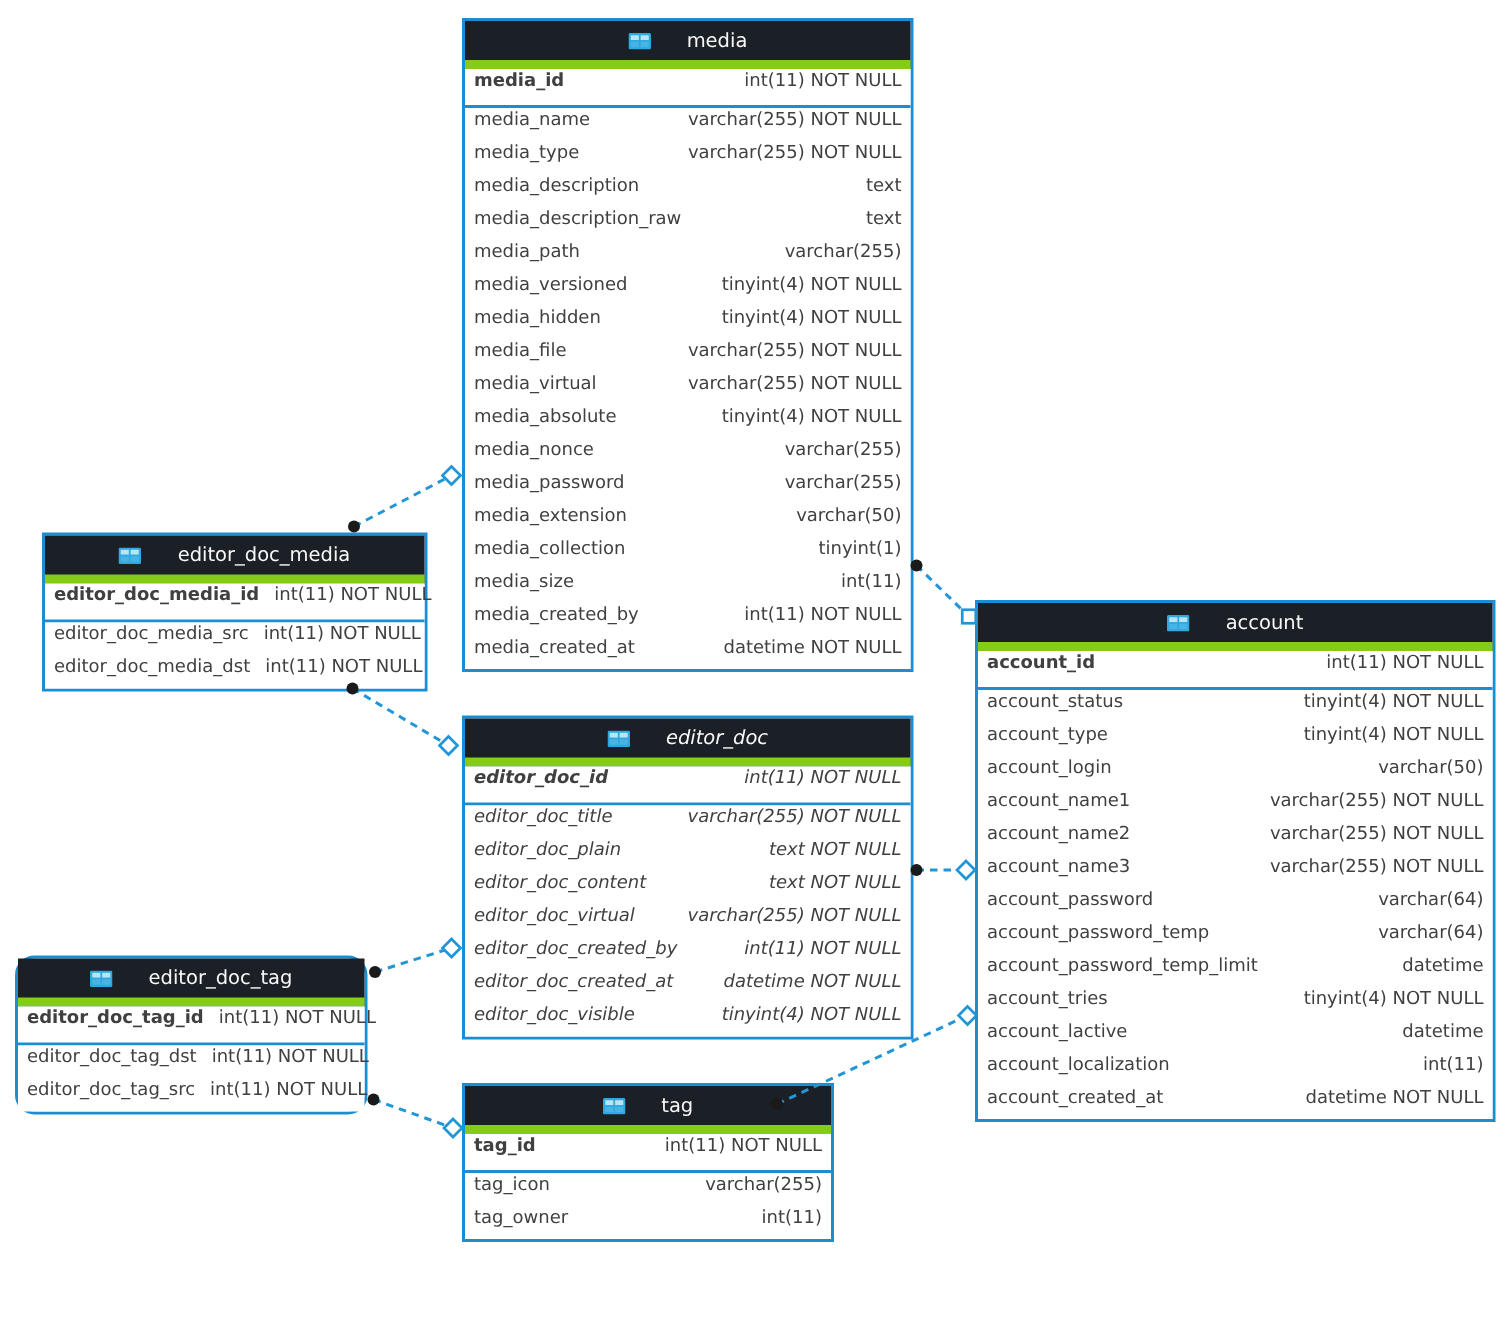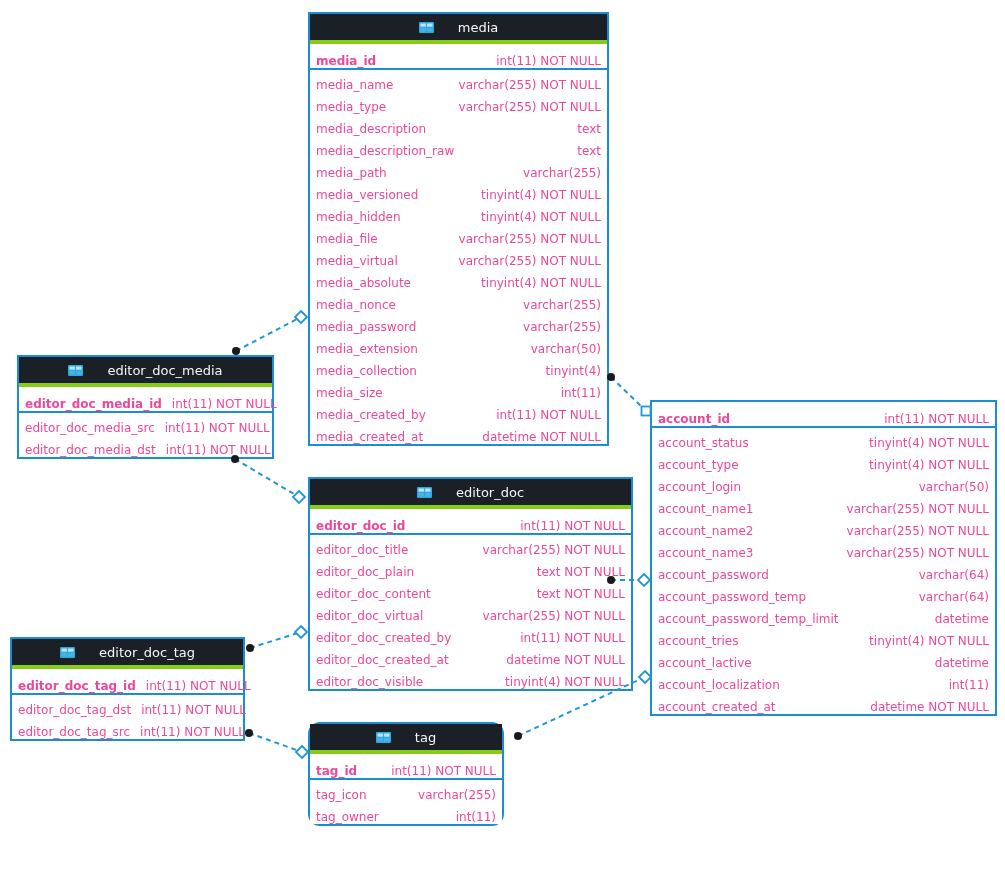--- a/index.html
+++ b/index.html
@@ -6,28 +6,28 @@
   body{
     width:1005px;height:879px;position:relative;background:#ffffff;
     font-family:"DejaVu Sans","Liberation Sans",sans-serif;overflow:hidden;
   }
   #canvas{position:absolute;inset:0;width:1005px;height:879px;}
   .tbl{
     position:absolute;background:#ffffff;border:2px solid #1b8ed3;
     box-sizing:border-box;z-index:1;
   }
   .tbl-header{
-    height:26px;background:#1b1f26;border-bottom:4px solid #84cc16;
+    height:26px;background:#1b1f26;border-bottom:6px solid #84cc16;
     display:flex;align-items:center;justify-content:center;gap:24px;
     color:#f7f7f7;font-size:13px;
   }
   .tbl-icon{display:inline-flex;align-items:center;}
   .row{
-    height:22px;display:flex;justify-content:space-between;align-items:flex-end;
-    padding:0 6px;font-size:12px;color:#ec4899;white-space:nowrap;background:#fff;
+    height:22px;display:flex;justify-content:space-between;align-items:flex-start;
+    padding:0 6px;font-size:12px;color:#404040;white-space:nowrap;background:#fff;
   }
   .pk-row{height:24px;border-bottom:2px solid #1b8ed3;}
   .pk-row .col-name{font-weight:bold;}
   .col-name{margin-right:10px;}
   .col-type{text-align:right;}
   #rels{position:absolute;top:0;left:0;z-index:2;pointer-events:none;}
 </style>
 </head>
 <body>
 
@@ -96,36 +96,36 @@
       <div class="row">
         <span class="col-name">media_password</span>
         <span class="col-type">varchar(255)</span>
       </div>
       <div class="row">
         <span class="col-name">media_extension</span>
         <span class="col-type">varchar(50)</span>
       </div>
       <div class="row">
         <span class="col-name">media_collection</span>
-        <span class="col-type">tinyint(4)</span>
+        <span class="col-type">tinyint(1)</span>
       </div>
       <div class="row">
         <span class="col-name">media_size</span>
         <span class="col-type">int(11)</span>
       </div>
       <div class="row">
         <span class="col-name">media_created_by</span>
         <span class="col-type">int(11) NOT NULL</span>
       </div>
       <div class="row">
         <span class="col-name">media_created_at</span>
         <span class="col-type">datetime NOT NULL</span>
       </div>
     </div>
-    <div class="tbl" style="left: 17px; top: 355px; width: 257px;">
+    <div class="tbl" style="left: 28px; top: 355px; width: 257px;">
       <div class="tbl-header">
         <span class="tbl-icon">
           <svg width="15" height="11" viewBox="0 0 15 11">
             <rect x="0" y="0" width="15" height="11" rx="1" fill="#2ea9e0"></rect>
             <rect x="1.5" y="1.5" width="5.4" height="3.2" fill="#b8e4f7"></rect>
             <rect x="8.1" y="1.5" width="5.4" height="3.2" fill="#b8e4f7"></rect>
             <rect x="1.5" y="5.9" width="5.4" height="3.6" fill="#49b3e4"></rect>
             <rect x="8.1" y="5.9" width="5.4" height="3.6" fill="#49b3e4"></rect>
           </svg>
         </span>
@@ -137,21 +137,21 @@
       </div>
       <div class="row">
         <span class="col-name">editor_doc_media_src</span>
         <span class="col-type">int(11) NOT NULL</span>
       </div>
       <div class="row">
         <span class="col-name">editor_doc_media_dst</span>
         <span class="col-type">int(11) NOT NULL</span>
       </div>
     </div>
-    <div class="tbl" style="left: 308px; top: 477px; width: 325px;">
+    <div class="tbl" style="left: 308px; top: 477px; width: 301px; font-style: italic;">
       <div class="tbl-header">
         <span class="tbl-icon">
           <svg width="15" height="11" viewBox="0 0 15 11">
             <rect x="0" y="0" width="15" height="11" rx="1" fill="#2ea9e0"></rect>
             <rect x="1.5" y="1.5" width="5.4" height="3.2" fill="#b8e4f7"></rect>
             <rect x="8.1" y="1.5" width="5.4" height="3.2" fill="#b8e4f7"></rect>
             <rect x="1.5" y="5.9" width="5.4" height="3.6" fill="#49b3e4"></rect>
             <rect x="8.1" y="5.9" width="5.4" height="3.6" fill="#49b3e4"></rect>
           </svg>
         </span>
@@ -183,21 +183,21 @@
       </div>
       <div class="row">
         <span class="col-name">editor_doc_created_at</span>
         <span class="col-type">datetime NOT NULL</span>
       </div>
       <div class="row">
         <span class="col-name">editor_doc_visible</span>
         <span class="col-type">tinyint(4) NOT NULL</span>
       </div>
     </div>
-    <div class="tbl" style="left: 10px; top: 637px; width: 235px;">
+    <div class="tbl" style="left: 10px; top: 637px; width: 235px; border-radius: 13px;">
       <div class="tbl-header">
         <span class="tbl-icon">
           <svg width="15" height="11" viewBox="0 0 15 11">
             <rect x="0" y="0" width="15" height="11" rx="1" fill="#2ea9e0"></rect>
             <rect x="1.5" y="1.5" width="5.4" height="3.2" fill="#b8e4f7"></rect>
             <rect x="8.1" y="1.5" width="5.4" height="3.2" fill="#b8e4f7"></rect>
             <rect x="1.5" y="5.9" width="5.4" height="3.6" fill="#49b3e4"></rect>
             <rect x="8.1" y="5.9" width="5.4" height="3.6" fill="#49b3e4"></rect>
           </svg>
         </span>
@@ -209,21 +209,21 @@
       </div>
       <div class="row">
         <span class="col-name">editor_doc_tag_dst</span>
         <span class="col-type">int(11) NOT NULL</span>
       </div>
       <div class="row">
         <span class="col-name">editor_doc_tag_src</span>
         <span class="col-type">int(11) NOT NULL</span>
       </div>
     </div>
-    <div class="tbl" style="left: 308px; top: 722px; width: 196px; border-radius: 12px;">
+    <div class="tbl" style="left: 308px; top: 722px; width: 248px;">
       <div class="tbl-header">
         <span class="tbl-icon">
           <svg width="15" height="11" viewBox="0 0 15 11">
             <rect x="0" y="0" width="15" height="11" rx="1" fill="#2ea9e0"></rect>
             <rect x="1.5" y="1.5" width="5.4" height="3.2" fill="#b8e4f7"></rect>
             <rect x="8.1" y="1.5" width="5.4" height="3.2" fill="#b8e4f7"></rect>
             <rect x="1.5" y="5.9" width="5.4" height="3.6" fill="#49b3e4"></rect>
             <rect x="8.1" y="5.9" width="5.4" height="3.6" fill="#49b3e4"></rect>
           </svg>
         </span>
@@ -236,20 +236,32 @@
       <div class="row">
         <span class="col-name">tag_icon</span>
         <span class="col-type">varchar(255)</span>
       </div>
       <div class="row">
         <span class="col-name">tag_owner</span>
         <span class="col-type">int(11)</span>
       </div>
     </div>
     <div class="tbl" style="left: 650px; top: 400px; width: 347px;">
+      <div class="tbl-header">
+        <span class="tbl-icon">
+          <svg width="15" height="11" viewBox="0 0 15 11">
+            <rect x="0" y="0" width="15" height="11" rx="1" fill="#2ea9e0"></rect>
+            <rect x="1.5" y="1.5" width="5.4" height="3.2" fill="#b8e4f7"></rect>
+            <rect x="8.1" y="1.5" width="5.4" height="3.2" fill="#b8e4f7"></rect>
+            <rect x="1.5" y="5.9" width="5.4" height="3.6" fill="#49b3e4"></rect>
+            <rect x="8.1" y="5.9" width="5.4" height="3.6" fill="#49b3e4"></rect>
+          </svg>
+        </span>
+        <span>account</span>
+      </div>
       <div class="row pk-row">
         <span class="col-name">account_id</span>
         <span class="col-type">int(11) NOT NULL</span>
       </div>
       <div class="row">
         <span class="col-name">account_status</span>
         <span class="col-type">tinyint(4) NOT NULL</span>
       </div>
       <div class="row">
         <span class="col-name">account_type</span>

